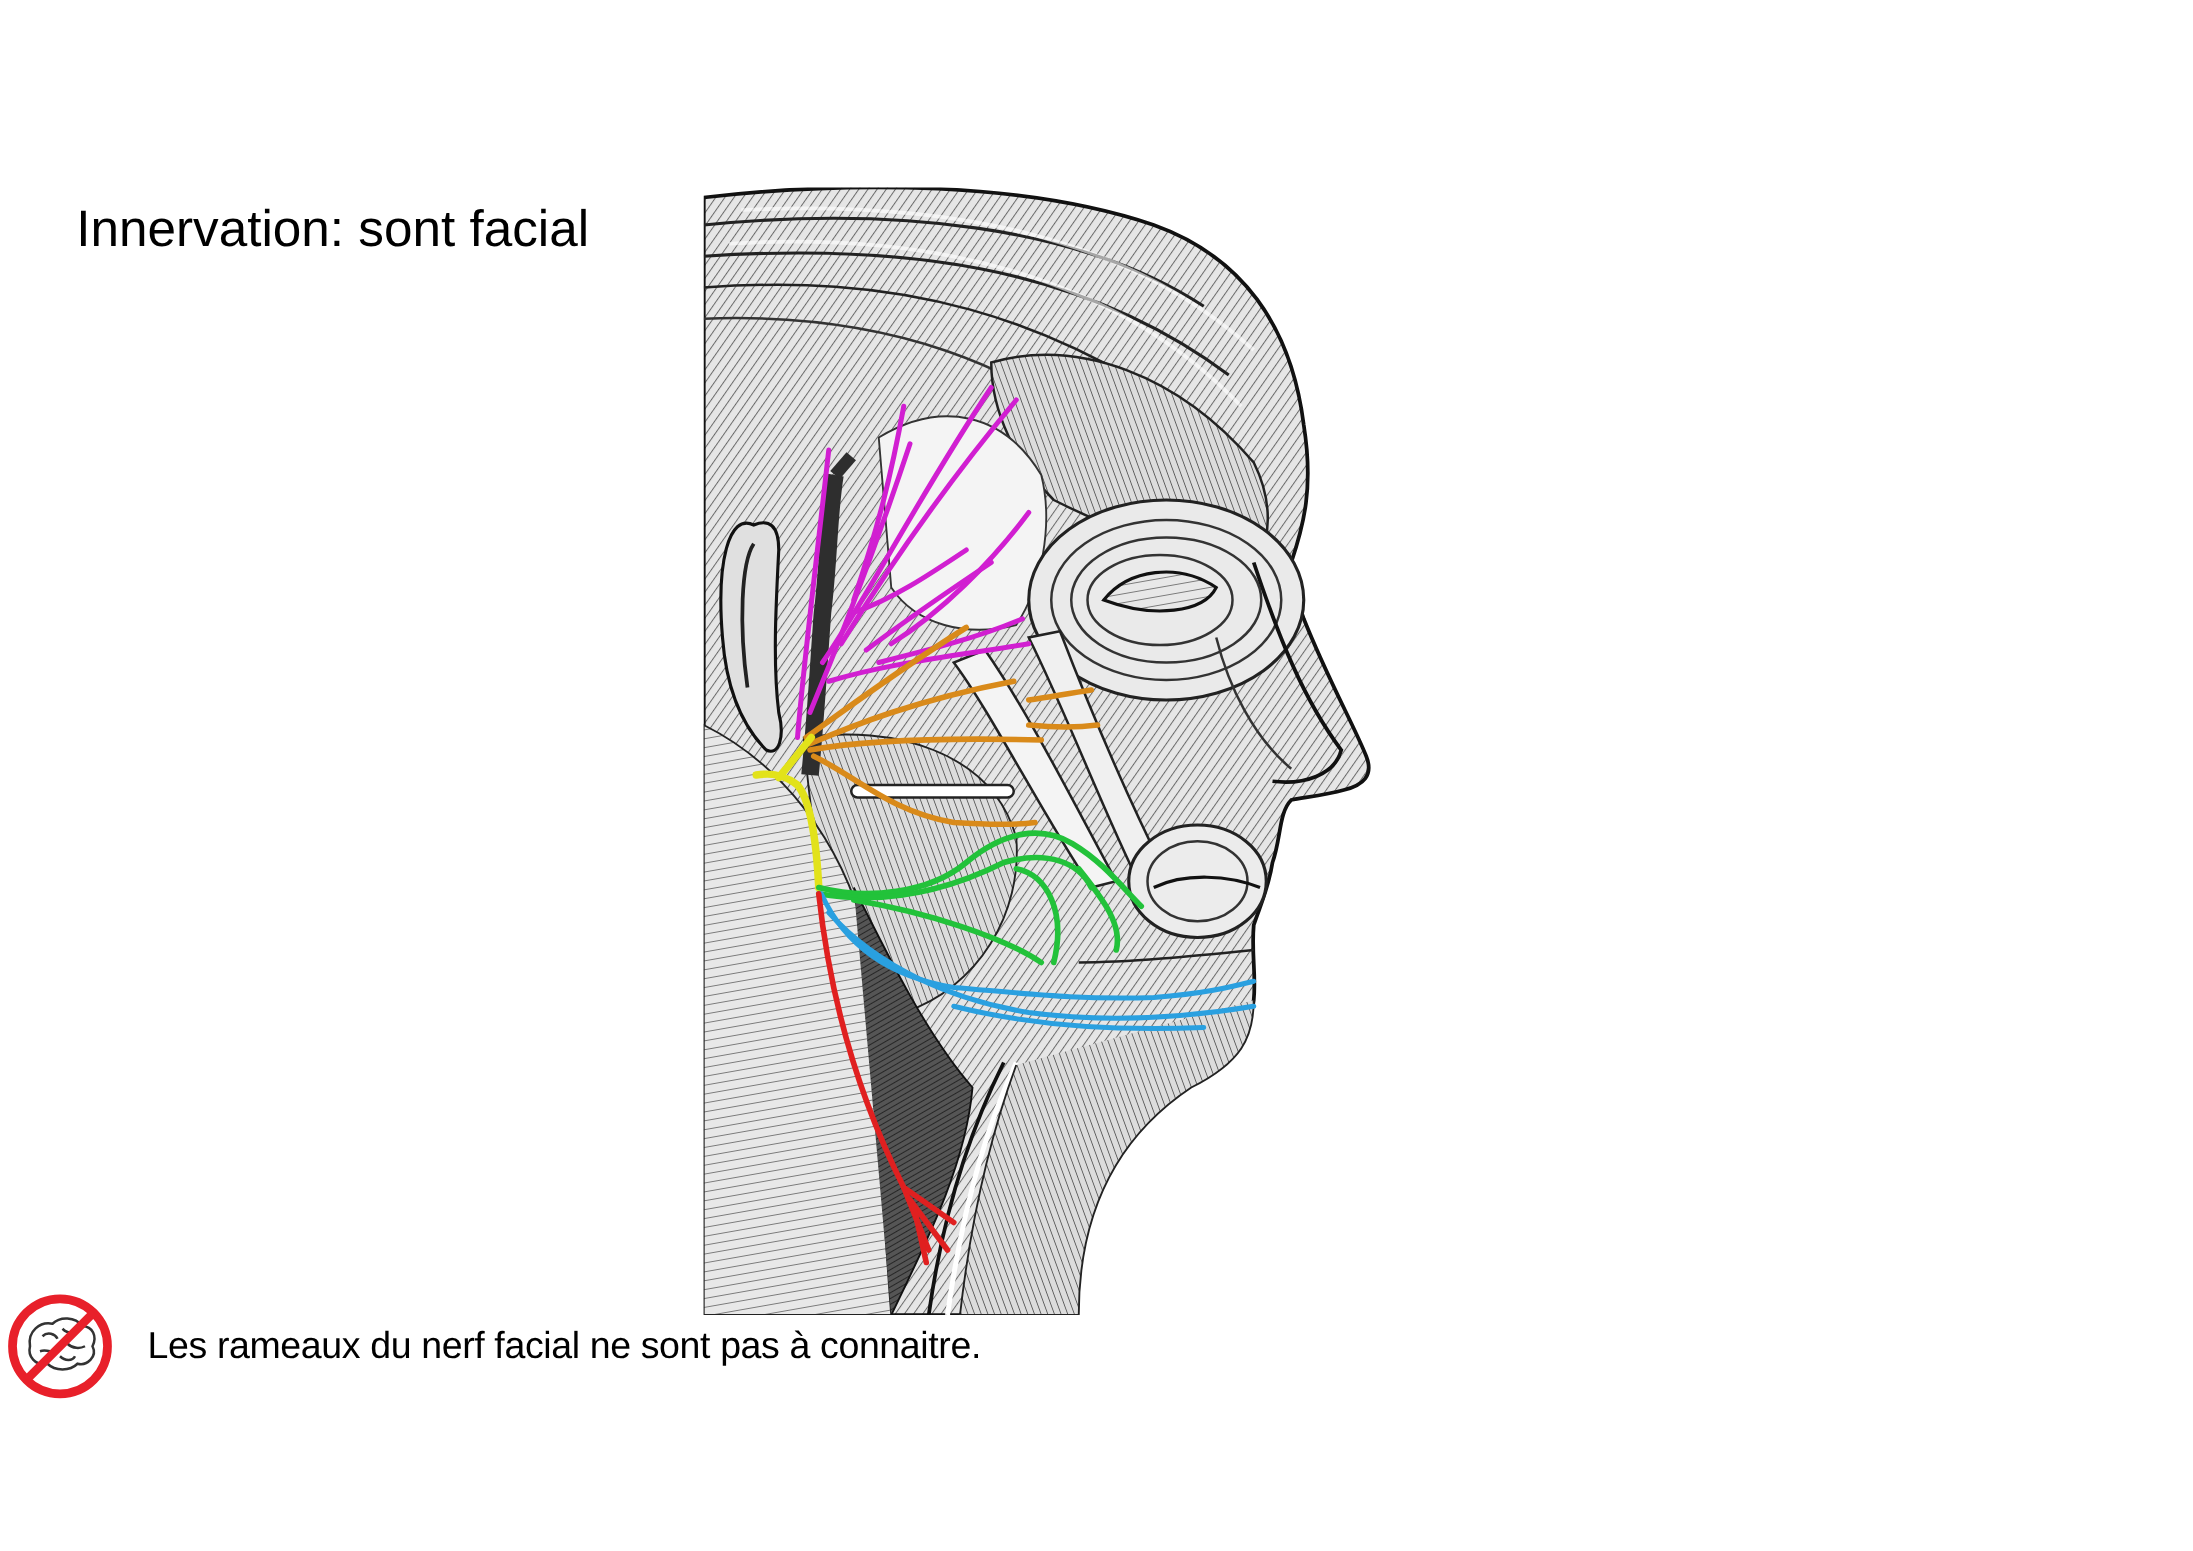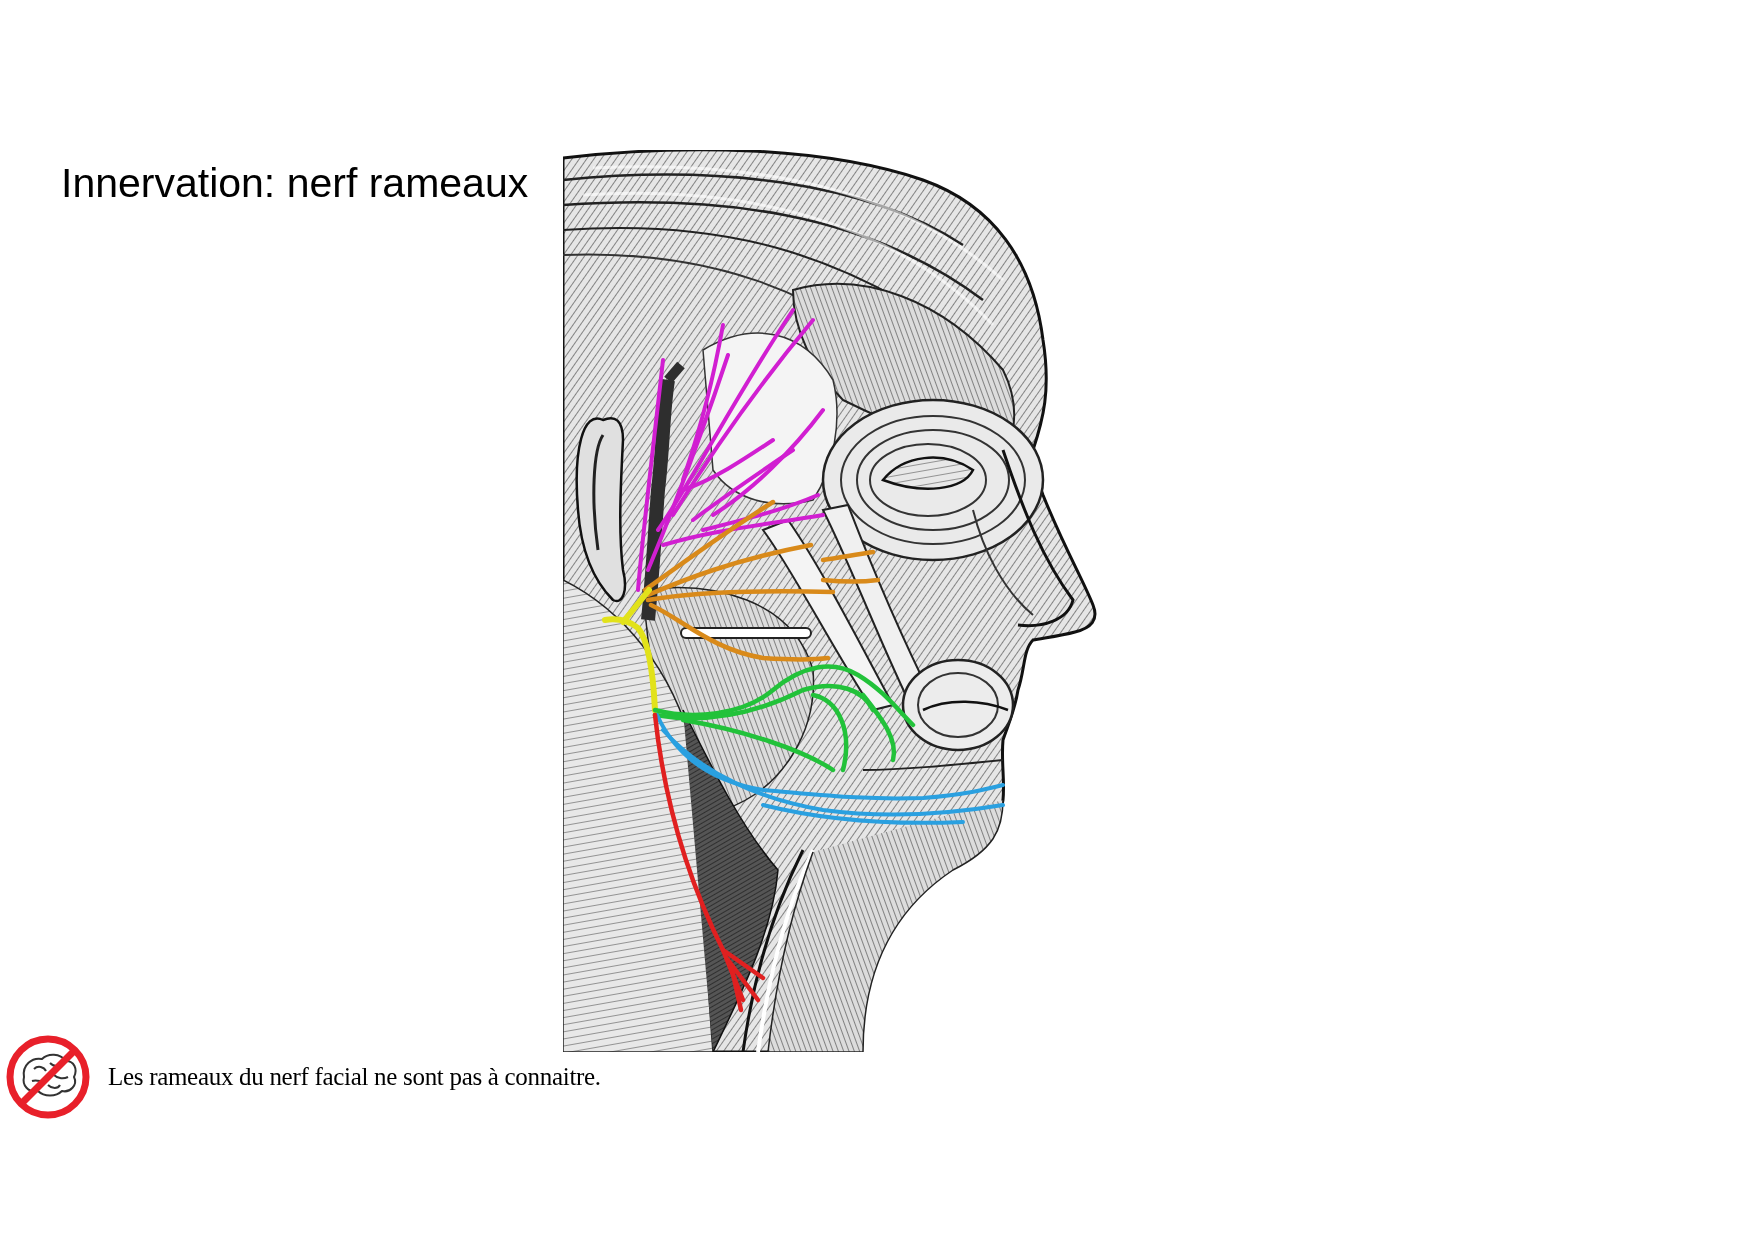--- a/index.html
+++ b/index.html
@@ -11,28 +11,28 @@
     }
     .figure {
       position: absolute; left: 563px; top: 150px; width: 604px; height: 902px;
     }
     .figure svg { width: 100%; height: 100%; display: block; }
     .note {
       position: absolute; left: 0; top: 1032px; height: 90px; display: flex; align-items: center;
     }
     .no-brain-icon { width: 88px; height: 88px; margin-left: 4px; }
     .note-text {
-      font-family: Liberation Serif, serif; font-size: 25px; color: #000;
-      margin-left: 16px; white-space: nowrap; letter-spacing: -0.3px;
+      font-family: Liberation Sans, sans-serif; font-size: 30px; color: #000;
+      margin-left: 26px; white-space: nowrap; letter-spacing: -0.3px;
     }
   </style>
 </head>
 <body>
 
-<div class="slide-title">Innervation: nerf rameaux</div>
+<div class="slide-title">Innervation: sont facial</div>
 
 <div class="figure">
   <svg viewBox="0 0 604 902" xmlns="http://www.w3.org/2000/svg">
     <defs>
       <pattern id="hatch" width="6" height="6" patternUnits="userSpaceOnUse" patternTransform="rotate(35)">
         <rect width="6" height="6" fill="#e6e6e6"></rect>
         <line x1="0" y1="0" x2="0" y2="6" stroke="#6a6a6a" stroke-width="1.6"></line>
       </pattern>
       <pattern id="hatch2" width="5" height="5" patternUnits="userSpaceOnUse" patternTransform="rotate(-20)">
         <rect width="5" height="5" fill="#dcdcdc"></rect>

